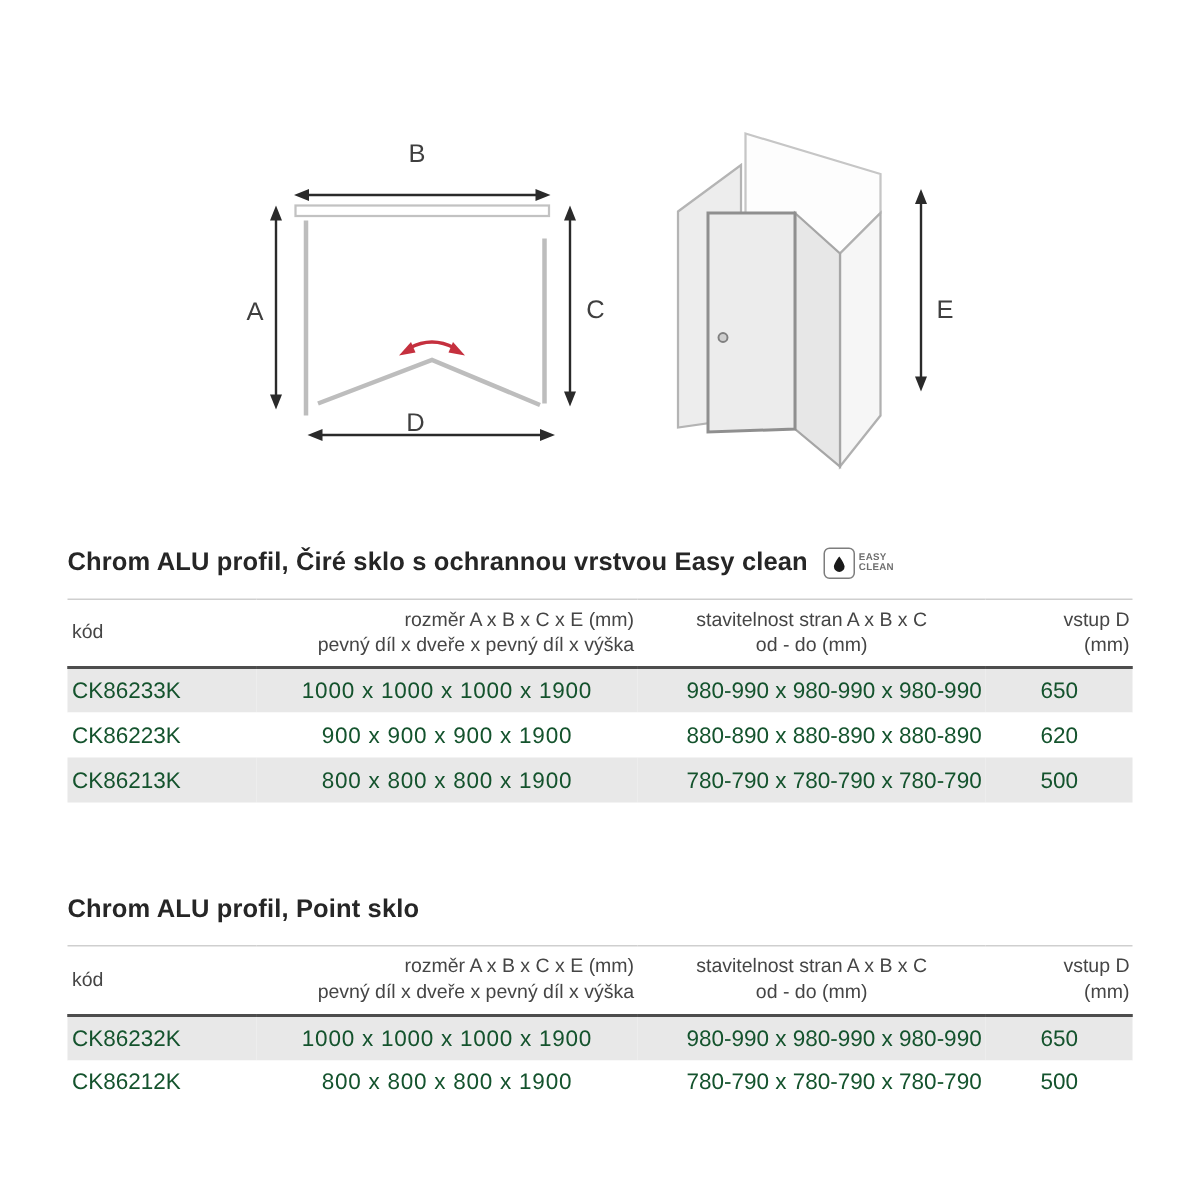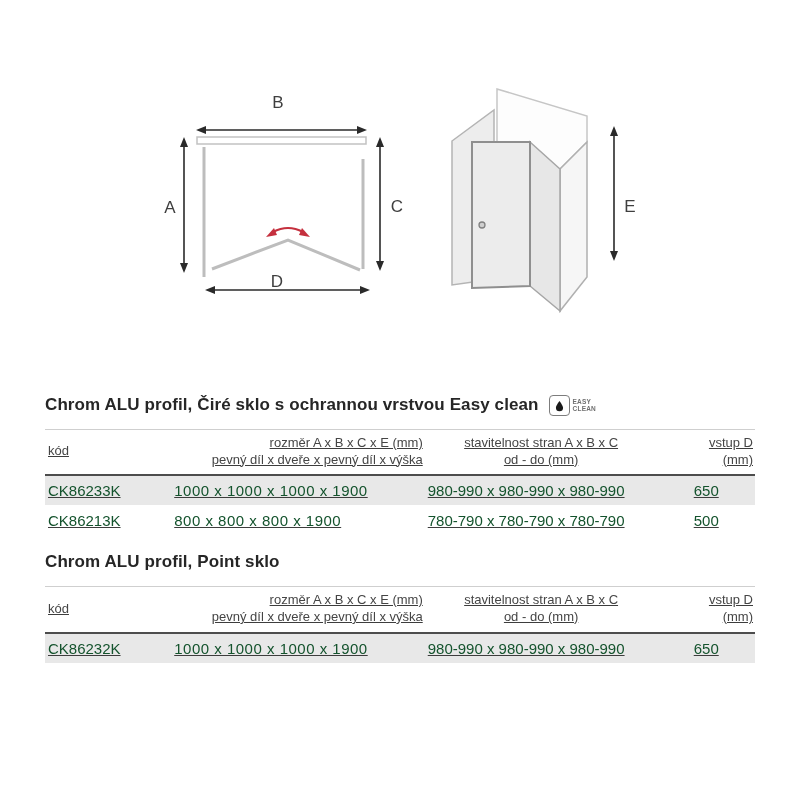--- a/index.html
+++ b/index.html
@@ -2,48 +2,48 @@
 <html><head>
 <meta charset="utf-8">
 <style>
   html,body{margin:0;padding:0;background:#ffffff;}
   .page{
     position:relative;width:800px;height:800px;background:#ffffff;
     font-family:"Liberation Sans","DejaVu Sans",sans-serif;
     color:#3d3d3d;overflow:hidden;
   }
   .diagram-wrap{position:absolute;left:0;top:0;width:800px;height:345px;}
-  .content{position:absolute;left:45px;top:394px;width:710px;}
+  .content{position:absolute;left:45px;top:364px;width:710px;}
 
   .section-title-row{display:flex;align-items:center;gap:8px;height:22px;}
   .section-title{font-size:17px;font-weight:bold;color:#262626;letter-spacing:.1px;}
   .badge{display:inline-flex;align-items:center;gap:3px;margin-left:2px;}
   .badge-box{display:inline-flex;align-items:center;justify-content:center;
     width:19px;height:19px;border:1px solid #7d7d7d;border-radius:4px;background:#fff;}
   .badge-text{display:flex;flex-direction:column;font-size:6.5px;line-height:1.15;
     color:#6f6f6f;font-weight:bold;letter-spacing:.2px;}
 
-  table.spec{width:710px;border-collapse:collapse;table-layout:fixed;margin-top:13px;text-decoration:underline;}
+  table.spec{width:710px;border-collapse:collapse;table-layout:fixed;margin-top:13px;}
   table.spec thead tr{border-top:1px solid #cfcfcf;border-bottom:2px solid #4d4d4d;}
   table.spec th{font-weight:normal;font-size:13px;color:#454545;line-height:1.28;
     padding:5px 2px 6px 2px;vertical-align:middle;}
   table.spec th.c-kod{text-align:left;padding-left:3px;width:17.5%;}
   table.spec th.c-rozmer{width:36%;text-align:right;}
   table.spec th.c-stav{width:33%;text-align:center;}
   table.spec th.c-vstup{width:13.5%;text-align:right;}
   table.spec tbody tr{height:30px;}
   table.spec tbody tr:nth-child(odd){background:#e8e8e8;}
   table.spec tbody tr:nth-child(even){background:#ffffff;}
   table.spec td{font-size:15px;color:#14532d;padding:0 3px;vertical-align:middle;}
   td.cell-kod{text-align:left;padding-left:3px;}
-  td.cell-rozmer{text-align:left;letter-spacing:.5px;}
-  td.cell-stav{text-align:left;font-size:14px;}
+  td.cell-rozmer{text-align:center;letter-spacing:.5px;}
+  td.cell-stav{text-align:right;font-size:14px;}
   td.cell-vstup{text-align:center;font-size:16px;}
 
-  .section2{margin-top:16px;}
+  .section2{margin-top:60px;}
   svg text{font-family:"Liberation Sans","DejaVu Sans",sans-serif;}
 </style>
 </head>
 <body>
 
 <div class="page">
 
   <div class="diagram-wrap">
     <svg width="800" height="345" viewBox="0 0 800 345">
 
@@ -151,20 +151,26 @@
           </tr>
         </thead>
         <tbody>
           <tr>
             <td class="cell-kod">CK86233K</td>
             <td class="cell-rozmer">1000 x 1000 x 1000 x 1900</td>
             <td class="cell-stav">980-990 x 980-990 x 980-990</td>
             <td class="cell-vstup">650</td>
           </tr>
           <tr>
+            <td class="cell-kod">CK86223K</td>
+            <td class="cell-rozmer">900 x 900 x 900 x 1900</td>
+            <td class="cell-stav">880-890 x 880-890 x 880-890</td>
+            <td class="cell-vstup">620</td>
+          </tr>
+          <tr>
             <td class="cell-kod">CK86213K</td>
             <td class="cell-rozmer">800 x 800 x 800 x 1900</td>
             <td class="cell-stav">780-790 x 780-790 x 780-790</td>
             <td class="cell-vstup">500</td>
           </tr>
         </tbody>
       </table>
     </div>
 
     <div class="section2">
@@ -190,18 +196,24 @@
             </th>
           </tr>
         </thead>
         <tbody>
           <tr>
             <td class="cell-kod">CK86232K</td>
             <td class="cell-rozmer">1000 x 1000 x 1000 x 1900</td>
             <td class="cell-stav">980-990 x 980-990 x 980-990</td>
             <td class="cell-vstup">650</td>
           </tr>
+          <tr>
+            <td class="cell-kod">CK86212K</td>
+            <td class="cell-rozmer">800 x 800 x 800 x 1900</td>
+            <td class="cell-stav">780-790 x 780-790 x 780-790</td>
+            <td class="cell-vstup">500</td>
+          </tr>
         </tbody>
       </table>
     </div>
 
   </div>
 </div>
 
 </body></html>

